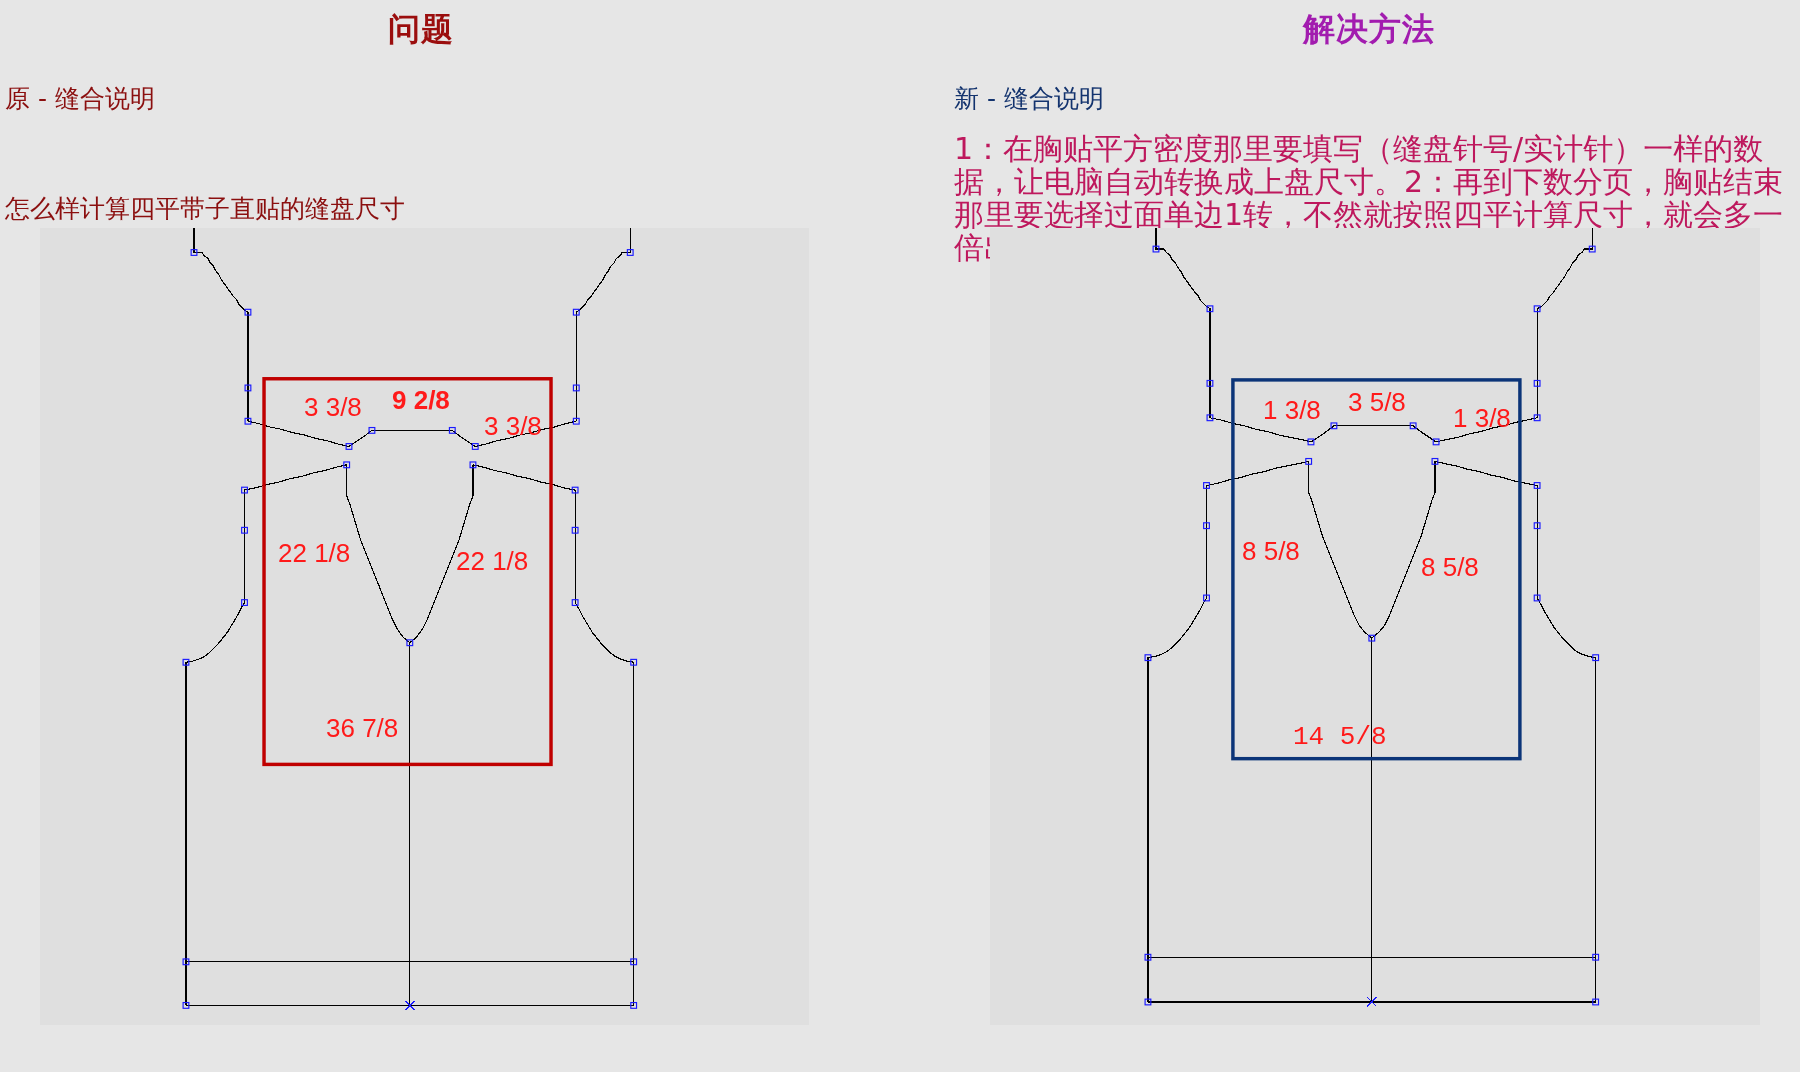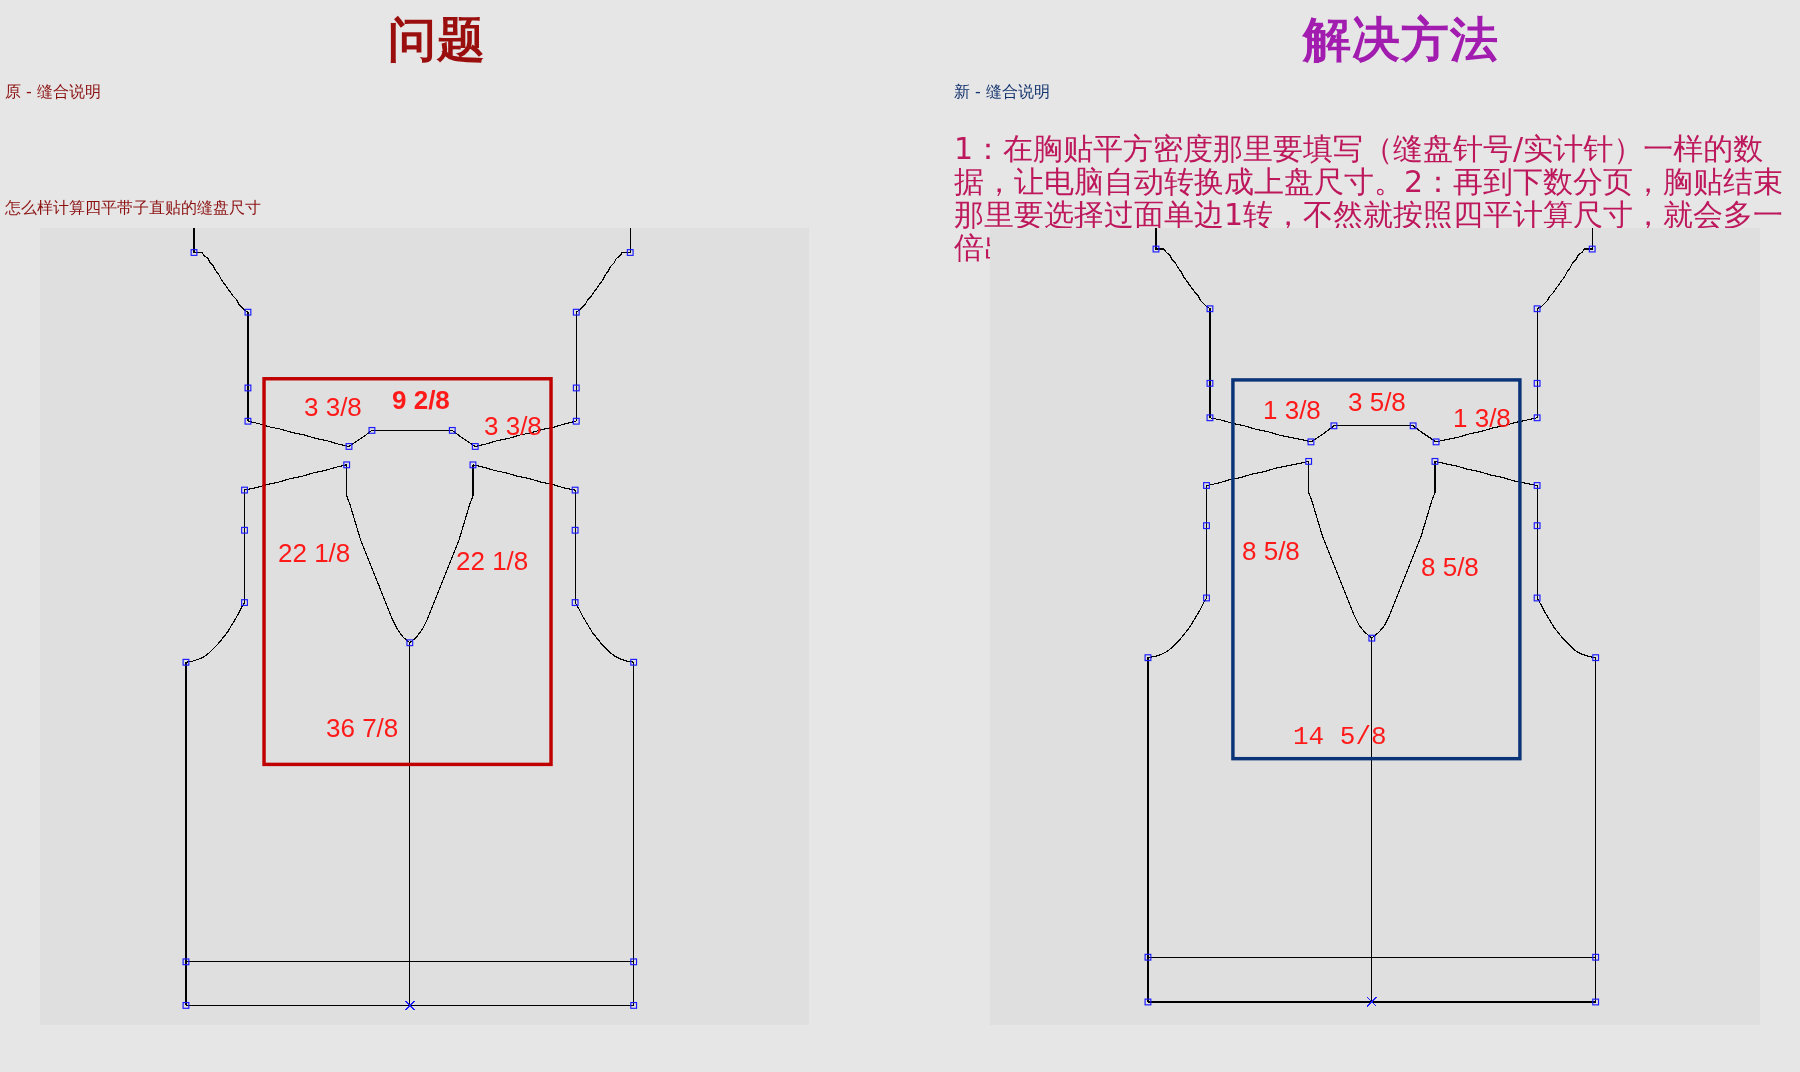--- a/index.html
+++ b/index.html
@@ -1,29 +1,29 @@
 <!DOCTYPE html>
 <html><head>
 <meta charset="utf-8">
 <style>
   html, body { margin:0; padding:0; }
   body {
     width:1800px; height:1072px; background:#e6e6e6; position:relative; overflow:hidden;
     font-family: "DejaVu Sans", "Liberation Sans", sans-serif;
   }
   .title {
-    position:absolute; top:8px; font-size:48px; font-weight:bold; letter-spacing:1px;
+    position:absolute; top:8px; font-size:32px; font-weight:bold; letter-spacing:1px;
   }
   .title.left { left:388px; color:#9b0e0e; }
   .title.right { left:1303px; color:#a21caf; }
   .sub {
-    position:absolute; font-size:16px;
+    position:absolute; font-size:25px;
   }
   .sub.left-1 { left:5px; top:82px; color:#8b0f0f; }
-  .sub.left-2 { left:5px; top:198px; color:#8b0f0f; }
+  .sub.left-2 { left:5px; top:192px; color:#8b0f0f; }
   .sub.right-1 { left:954px; top:82px; color:#13336e; }
   .desc {
     position:absolute; left:954px; top:132px; width:840px; font-size:30px; line-height:33px; color:#be185d;
   }
   .panel { position:absolute; background:#dfdfdf; }
   .panel.left { left:40px; top:228px; width:769px; height:797px; }
   .panel.right { left:990px; top:228px; width:770px; height:797px; }
   svg.drawing { position:absolute; left:0; top:0; width:1800px; height:1072px; }
   .meas {
     position:absolute; color:#ff1a1a; font-family:"Liberation Sans", sans-serif; font-size:26px; white-space:nowrap;

